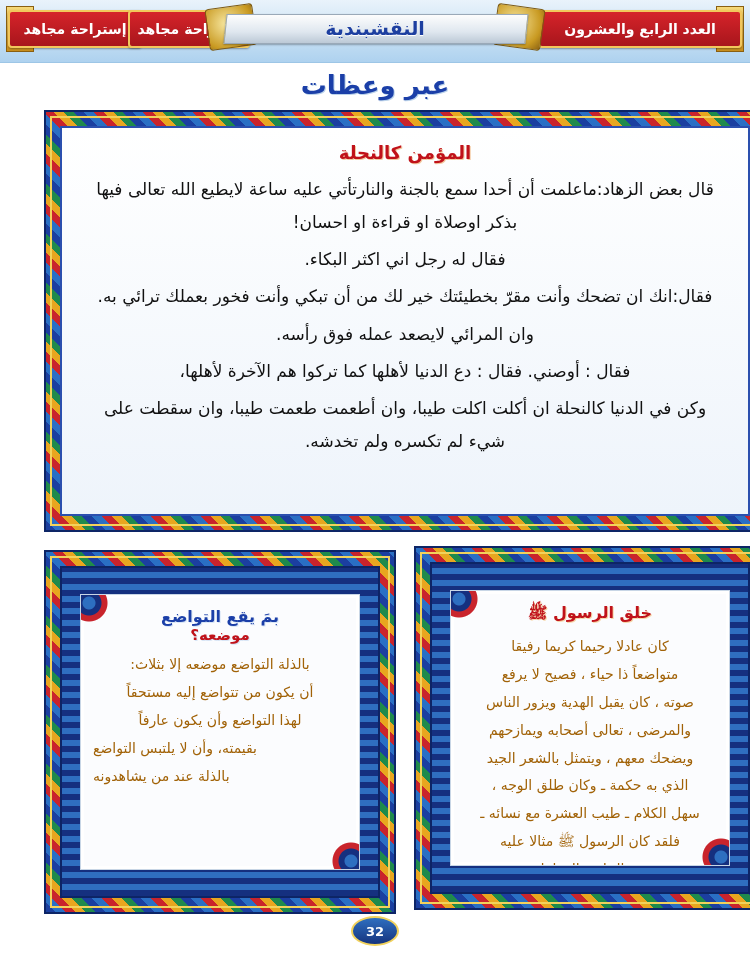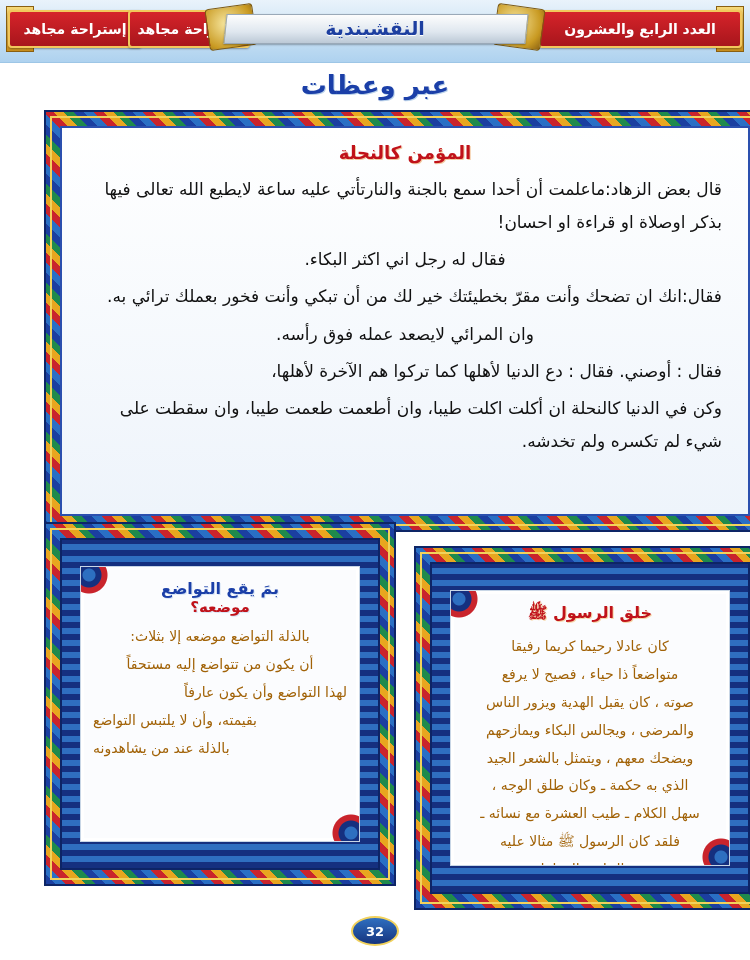--- a/index.html
+++ b/index.html
@@ -116,21 +116,21 @@
   }
   .art-body{
     padding:0 26px 10px 26px;
     color:#111;font-size:17px;line-height:1.95;
     text-align:justify;
     direction:rtl;
   }
   .art-body p{margin:0 0 4px 0;}
 
   
-  #bottom-left{left:16px;top:524px;width:348px;height:360px;}
+  #bottom-left{left:16px;top:552px;width:348px;height:360px;}
   #bottom-right{left:386px;top:548px;width:348px;height:360px;}
 
   .deco-inner{
     position:relative;width:100%;height:100%;
     background:
       radial-gradient(circle at 18% 18%,#ffe27a 0 8px,transparent 9px),
       radial-gradient(circle at 82% 18%,#ffe27a 0 8px,transparent 9px),
       radial-gradient(circle at 18% 82%,#ffe27a 0 8px,transparent 9px),
       radial-gradient(circle at 82% 82%,#ffe27a 0 8px,transparent 9px),
       repeating-linear-gradient(0deg,#15307f 0 6px,#2f6fc0 6px 12px),
@@ -158,21 +158,21 @@
     text-align:center;font-weight:bold;font-size:16px;margin:2px 0 8px 0;
   }
   .sub-title.blue{color:#1b3fa8;text-shadow:1px 1px 0 #d9e6f6;}
   .sub-title.red{color:#c0121a;text-shadow:1px 1px 0 #f6d6a8;}
   .sub-title .second{display:block;color:#c0121a;font-size:15px;}
 
   .blk-body{
     color:#a16207;font-size:14px;line-height:1.85;direction:rtl;
   }
   .blk-body p{margin:0 0 2px 0;}
-  .r{text-align:right;}
+  .r{text-align:center;}
   .c{text-align:center;}
   .l{text-align:left;}
 
   
   .page-number{
     position:absolute;left:50%;transform:translateX(-50%);
     bottom:14px;width:44px;height:26px;
     background:linear-gradient(180deg,#2f6fc0,#16347f);
     border:2px solid #f2d25c;border-radius:50%;
     color:#fff;font-size:13px;font-weight:bold;
@@ -236,21 +236,21 @@
   <div class="deco-inner">
     <div class="paper">
       <div class="sub-title red">
         <span>خلق الرسول</span>
         <span>ﷺ</span>
       </div>
       <div class="blk-body">
         <p class="c">كان عادلا رحيما كريما رفيقا</p>
         <p class="c">متواضعاً ذا حياء ، فصيح لا يرفع</p>
         <p class="c">صوته ، كان يقبل الهدية ويزور الناس</p>
-        <p class="c">والمرضى ، ويجالس البكاء ويمازحهم</p>
+        <p class="c">والمرضى ، تعالى أصحابه ويمازحهم</p>
         <p class="c">ويضحك معهم ، ويتمثل بالشعر الجيد</p>
         <p class="c">الذي به حكمة ـ وكان طلق الوجه ،</p>
         <p class="c">سهل الكلام ـ طيب العشرة مع نسائه ـ</p>
         <p class="c">فلقد كان الرسول ﷺ مثالا عليه</p>
         <p class="c">فى الخلق والمعاملة</p>
 
       </div>
     </div>
   </div>
 </div>

